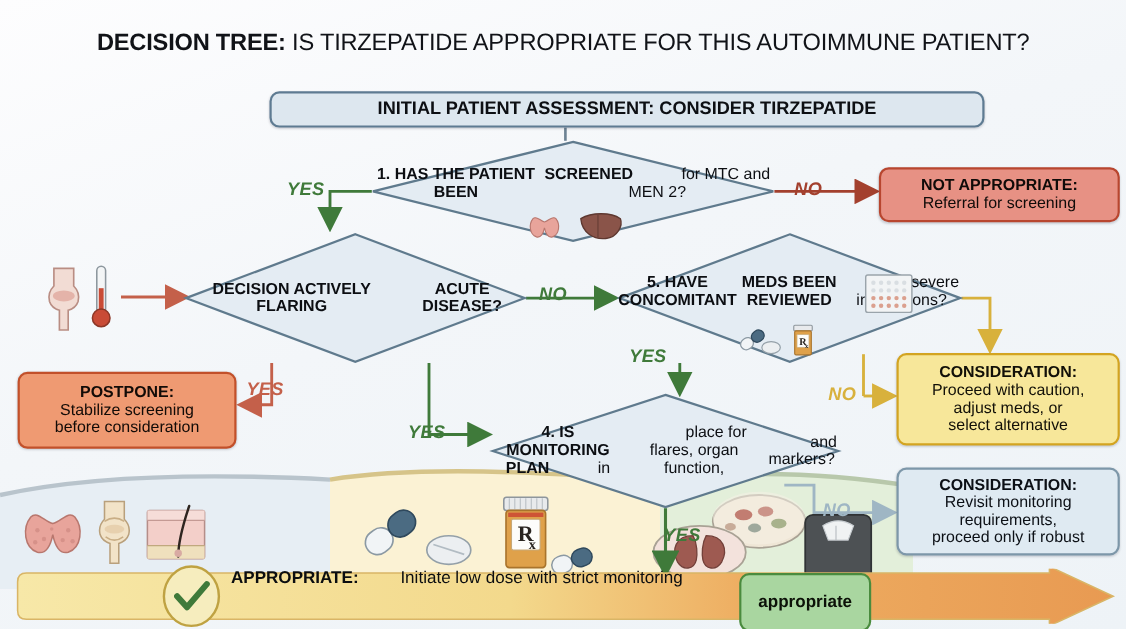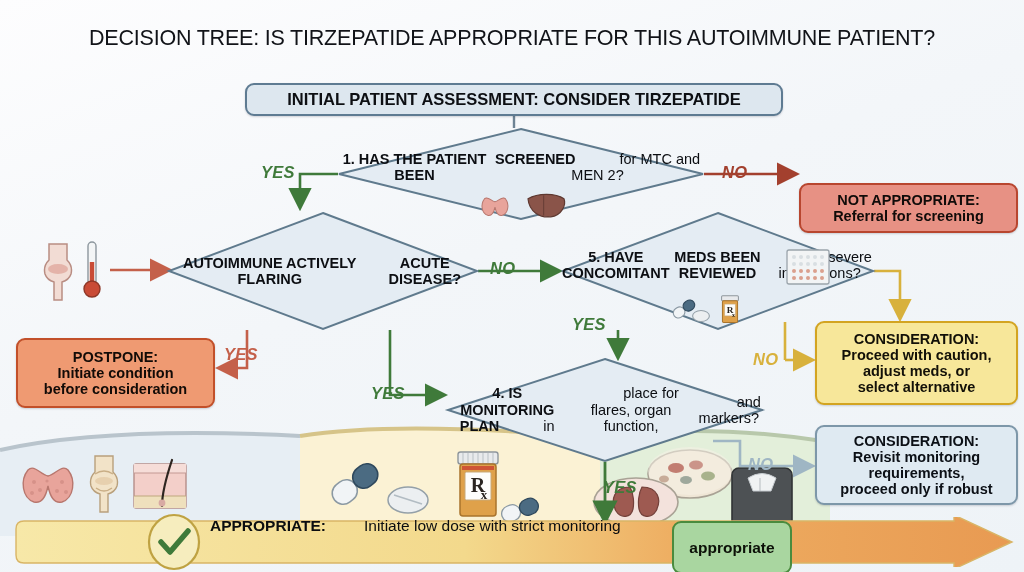--- a/index.html
+++ b/index.html
@@ -21,54 +21,53 @@
   .title {
     position: absolute;
     left: 0; top: 26px;
     width: 1024px;
     text-align: center;
     font-size: 21.5px;
     letter-spacing: -0.2px;
     color: #111318;
     white-space: nowrap;
   }
-  .title .strong { font-weight: normal; }
+  .title .strong { font-weight: bold; }
   .title .rest { font-weight: normal; }
 
   
   .box {
     position: absolute;
     border-radius: 9px;
     border: 2px solid;
     display: flex;
     flex-direction: column;
     align-items: center;
     justify-content: center;
     text-align: center;
     line-height: 1.12;
     box-shadow: 0 1px 2px rgba(20,30,50,.18);
   }
   .box .hd { font-weight: bold; }
-  .box .bd { font-weight: bold; text-align: center; }
+  .box .bd { font-weight: normal; text-align: center; }
 
   #assessment {
-    left: 245px; top: 83px; width: 538px; height: 33px;
+    left: 245px; top: 83px; width: 650px; height: 33px;
     background: #dde7ef;
     border-color: #5e7b92;
     font-size: 16.5px;
     color: #0d0f13;
   }
 
   #notAppropriate {
     left: 799px; top: 152px; width: 219px; height: 50px;
     background: #e79184;
     border-color: #b8462f;
     font-size: 14.5px;
     color: #100b09;
-    margin-top: 31px;
   }
 
   #postpone {
     left: 16px; top: 338px; width: 199px; height: 70px;
     background: #ef9a72;
     border-color: #c2502a;
     font-size: 14.5px;
     color: #120b07;
   }
 
@@ -354,21 +353,21 @@
         <path d="M-4,-18 L-4,16" stroke="#6c4038" stroke-width="2"></path>
       </g>
     </svg>
   </div>
 
   <div class="diamond-wrap" id="d2">
     <svg width="310" height="118" viewBox="0 0 310 118">
       <polygon points="155,1 309,59 155,117 1,59" fill="#e4ecf3" stroke="#5f7a8d" stroke-width="2"></polygon>
     </svg>
     <div class="diamond-text">
-      <div><span class="b">AUTOIMMUNE ACTIVELY FLARING</span></div>
+      <div><span class="b">DECISION ACTIVELY FLARING</span></div>
       <div><span class="b">ACUTE DISEASE?</span></div>
     </div>
   </div>
 
   <div class="diamond-wrap" id="d3">
     <svg width="312" height="118" viewBox="0 0 312 118">
       <polygon points="156,1 311,59 156,117 1,59" fill="#e4ecf3" stroke="#5f7a8d" stroke-width="2"></polygon>
     </svg>
     <div class="diamond-text">
       <div><span class="b">5. HAVE CONCOMITANT</span></div>
@@ -445,21 +444,21 @@
     </g>
   </svg>
 
   <div class="box" id="notAppropriate">
     <span class="hd">NOT APPROPRIATE:</span>
     <span class="bd">Referral for screening</span>
   </div>
 
   <div class="box" id="postpone">
     <span class="hd">POSTPONE:</span>
-    <span class="bd">Initiate condition</span>
+    <span class="bd">Stabilize screening</span>
     <span class="bd">before consideration</span>
   </div>
 
   <div class="box" id="considerA">
     <span class="hd">CONSIDERATION:</span>
     <span class="bd">Proceed with caution,</span>
     <span class="bd">adjust meds, or</span>
     <span class="bd">select alternative</span>
   </div>
 

